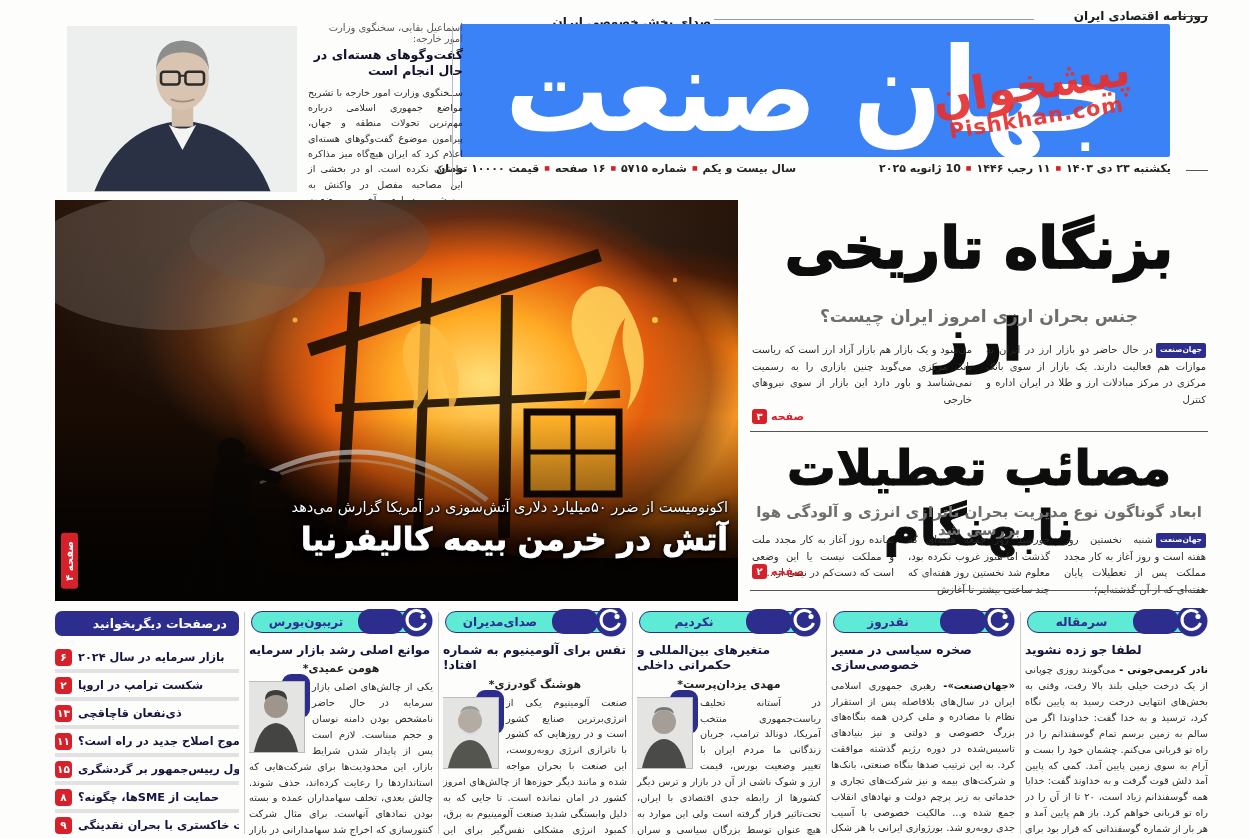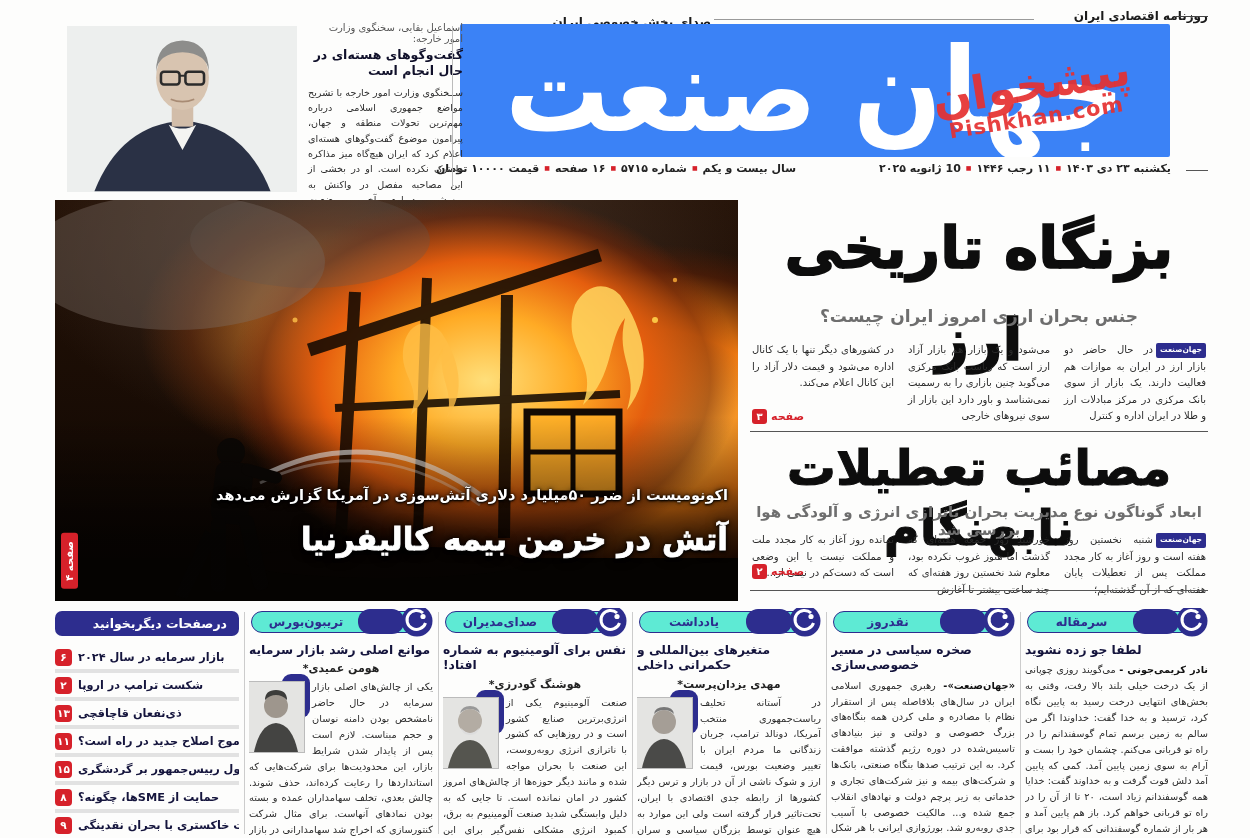--- a/index.html
+++ b/index.html
@@ -60,22 +60,22 @@
   
   #firewrap{left:55px;top:200px;width:683px;height:401px;overflow:hidden;background:
     radial-gradient(ellipse 300px 220px at 63% 45%, #ffdf7a 0%, #ffab25 30%, #e55e0e 55%, rgba(120,40,8,.55) 75%, transparent 85%),
     radial-gradient(ellipse 260px 200px at 88% 55%, #ffc84d 0%, #f07b12 45%, rgba(90,30,5,.6) 75%, transparent 88%),
     radial-gradient(ellipse 230px 170px at 40% 32%, rgba(255,160,50,.8), rgba(150,60,10,.35) 60%, transparent 82%),
     radial-gradient(ellipse 500px 280px at 50% 12%, rgba(105,85,72,.55), transparent 75%),
     linear-gradient(180deg,#241207 0%,#170b04 60%,#0a0502 100%);}
   #firewrap svg{position:absolute;inset:0;}
   .fire-scrim{position:absolute;left:0;right:0;bottom:0;height:46%;
     background:linear-gradient(180deg,transparent,rgba(0,0,0,.58) 65%);}
-  .fire-kicker{position:absolute;right:10px;left:70px;top:287px;text-align:right;font-size:14.5px;
-    font-weight:bold;color:#fff;text-shadow:0 0 3px #000,0 1px 2px #000,0 0 7px #000;}
+  .fire-kicker{position:absolute;right:10px;left:70px;top:299px;text-align:right;font-size:14.5px;
+    font-weight:normal;color:#fff;text-shadow:0 0 3px #000,0 1px 2px #000,0 0 7px #000;}
   .fire-headline{position:absolute;right:10px;top:321px;font-size:31px;font-weight:bold;color:#fff;
     -webkit-text-stroke:.8px #fff;text-shadow:0 0 4px #000,0 2px 3px #000,0 0 12px rgba(0,0,0,.85);}
   .fire-ptag{position:absolute;left:6px;bottom:12px;background:#d6212a;color:#fff;
     writing-mode:vertical-rl;transform:rotate(180deg);font-size:10px;font-weight:bold;
     padding:8px 3px;border-radius:3px;}
   
   .bcol{position:absolute;top:608px;width:184px;height:230px;overflow:hidden;}
   .vrule{position:absolute;top:612px;height:222px;width:1px;background:#ccc;}
   .pill{position:relative;height:20px;border:1.5px solid #2d2d8e;border-radius:11px;background:#5eead4;
     margin:3px 2px 10px 2px;}
@@ -157,21 +157,20 @@
   </div>
 </div>
 <div class="abs" style="left:452px;top:26px;width:1px;height:162px;background:#bbb;"></div>
 
 <div class="abs" id="leadsec">
   <div class="big-headline" id="h1">بزنگاه تاریخی ارز</div>
   <div id="h1sub">جنس بحران ارزی امروز ایران چیست؟</div>
   <div class="colrow" id="cols1">
     <p><span class="chip">جهان‌صنعت</span><span>در حال حاضر دو بازار ارز در ایران به موازات هم فعالیت دارند. یک بازار از سوی بانک مرکزی در مرکز مبادلات ارز و طلا در ایران اداره و کنترل</span></p>
     <p>می‌شود و یک بازار هم بازار آزاد ارز است که ریاست بانک مرکزی می‌گوید چنین بازاری را به رسمیت نمی‌شناسد و باور دارد این بازار از سوی نیروهای خارجی</p>
-    <p>در کشورهای دیگر تنها با یک کانال اداره می‌شود و قیمت دلار آزاد را این کانال اعلام می‌کند.</p>
   </div>
   <span class="ptag" id="ptag1">
     <span class="ptag-label">صفحه</span>
     <span class="ptag-num">۳</span>
   </span>
   <div class="sec-rule" id="rule1"></div>
 
   <div class="big-headline" id="h2">مصائب تعطیلات نابهنگام</div>
   <div id="h2sub">ابعاد گوناگون نوع مدیریت بحران ناترازی انرژی و آلودگی هوا بررسی شد</div>
   <div class="colrow" id="cols2">
@@ -253,21 +252,21 @@
 </div>
 
 <div class="bcol" style="left:637px;">
   <div class="pill">
     <svg class="pill-icon" viewBox="0 0 32 32">
       <circle cx="16" cy="16" r="15.5" fill="#2d2d8e"></circle>
       <path d="M22 8 A9.5 9.5 0 1 0 24.5 18" stroke="#fff" stroke-width="3" fill="none"></path>
       <circle cx="22" cy="11.5" r="2.6" fill="#fff"></circle>
     </svg>
     <span class="pill-bar"></span>
-    <span class="pill-label">یادداشت</span>
+    <span class="pill-label">نکردیم</span>
   </div>
   <p class="col-title">متغیرهای بین‌المللی و حکمرانی داخلی</p>
   <p class="col-author">مهدی یزدان‌پرست*</p>
   <p class="col-body"><span class="avatar"><svg viewBox="0 0 56 70" width="56" height="70">
           <rect width="56" height="70" fill="#e4e4e2"></rect>
           <circle cx="28" cy="24" r="12" fill="#a59e96"></circle>
           <path d="M18,16 Q19,9 28,9 Q37,9 38,16 Q34,12 28,12 Q22,12 18,16 Z" fill="#777"></path>
           <path d="M6,70 Q12,42 28,41 Q44,42 50,70 Z" fill="#4a4a48"></path>
         </svg></span><span>در آستانه تحلیف ریاست‌جمهوری منتخب آمریکا، دونالد ترامپ، جریان زندگانی ما مردم ایران با تغییر وضعیت بورس، قیمت ارز و شوک ناشی از آن در بازار و ترس دیگر کشورها از رابطه جدی اقتصادی با ایران، تحت‌تاثیر قرار گرفته است ولی این موارد به هیچ عنوان توسط بزرگان سیاسی و سران قوا مورد اشاره قرار نمی‌گیرد و در تریبون‌های...</span></p>
 </div>

